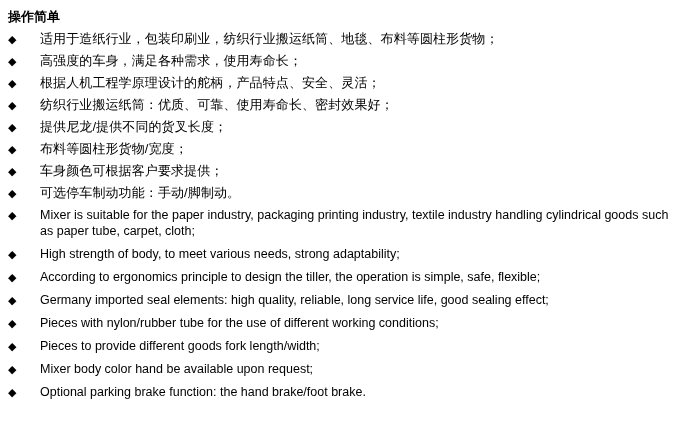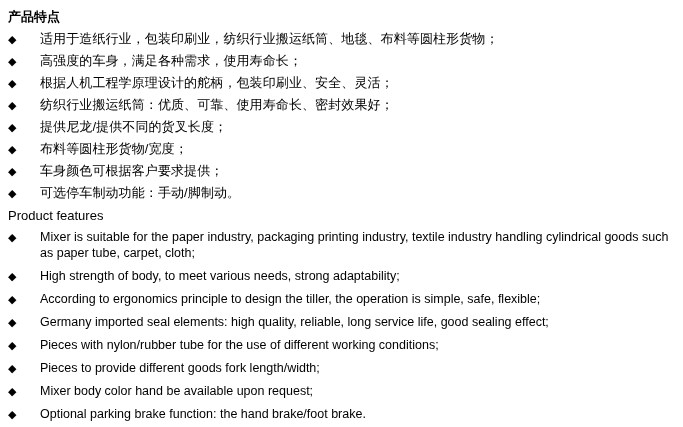--- a/index.html
+++ b/index.html
@@ -61,37 +61,37 @@
   }
   .cn .bullet-line .text {
     letter-spacing: 0.1px;
   }
 </style>
 </head>
 <body>
 
 <div class="page">
 
-  <div class="title">产品特点</div>
+  <div class="title">操作简单</div>
 
   <div class="cn">
 
     <div class="bullet-line">
       <span class="marker">◆</span>
       <span class="text">适用于造纸行业，包装印刷业，纺织行业搬运纸筒、地毯、布料等圆柱形货物；</span>
     </div>
 
     <div class="bullet-line">
       <span class="marker">◆</span>
       <span class="text">高强度的车身，满足各种需求，使用寿命长；</span>
     </div>
 
     <div class="bullet-line">
       <span class="marker">◆</span>
-      <span class="text">根据人机工程学原理设计的舵柄，包装印刷业、安全、灵活；</span>
+      <span class="text">根据人机工程学原理设计的舵柄，产品特点、安全、灵活；</span>
     </div>
 
     <div class="bullet-line">
       <span class="marker">◆</span>
       <span class="text">纺织行业搬运纸筒：优质、可靠、使用寿命长、密封效果好；</span>
     </div>
 
     <div class="bullet-line">
       <span class="marker">◆</span>
       <span class="text">提供尼龙/提供不同的货叉长度；</span>
@@ -107,21 +107,20 @@
       <span class="text">车身颜色可根据客户要求提供；</span>
     </div>
 
     <div class="bullet-line">
       <span class="marker">◆</span>
       <span class="text">可选停车制动功能：手动/脚制动。</span>
     </div>
 
   </div>
 
-  <div class="section-label">Product features</div>
 
   <div class="en">
 
     <div class="bullet-line">
       <span class="marker">◆</span>
       <span class="text">Mixer is suitable for the paper industry, packaging printing industry, textile industry handling cylindrical goods such as paper tube, carpet, cloth;</span>
     </div>
 
     <div class="bullet-line">
       <span class="marker">◆</span>

